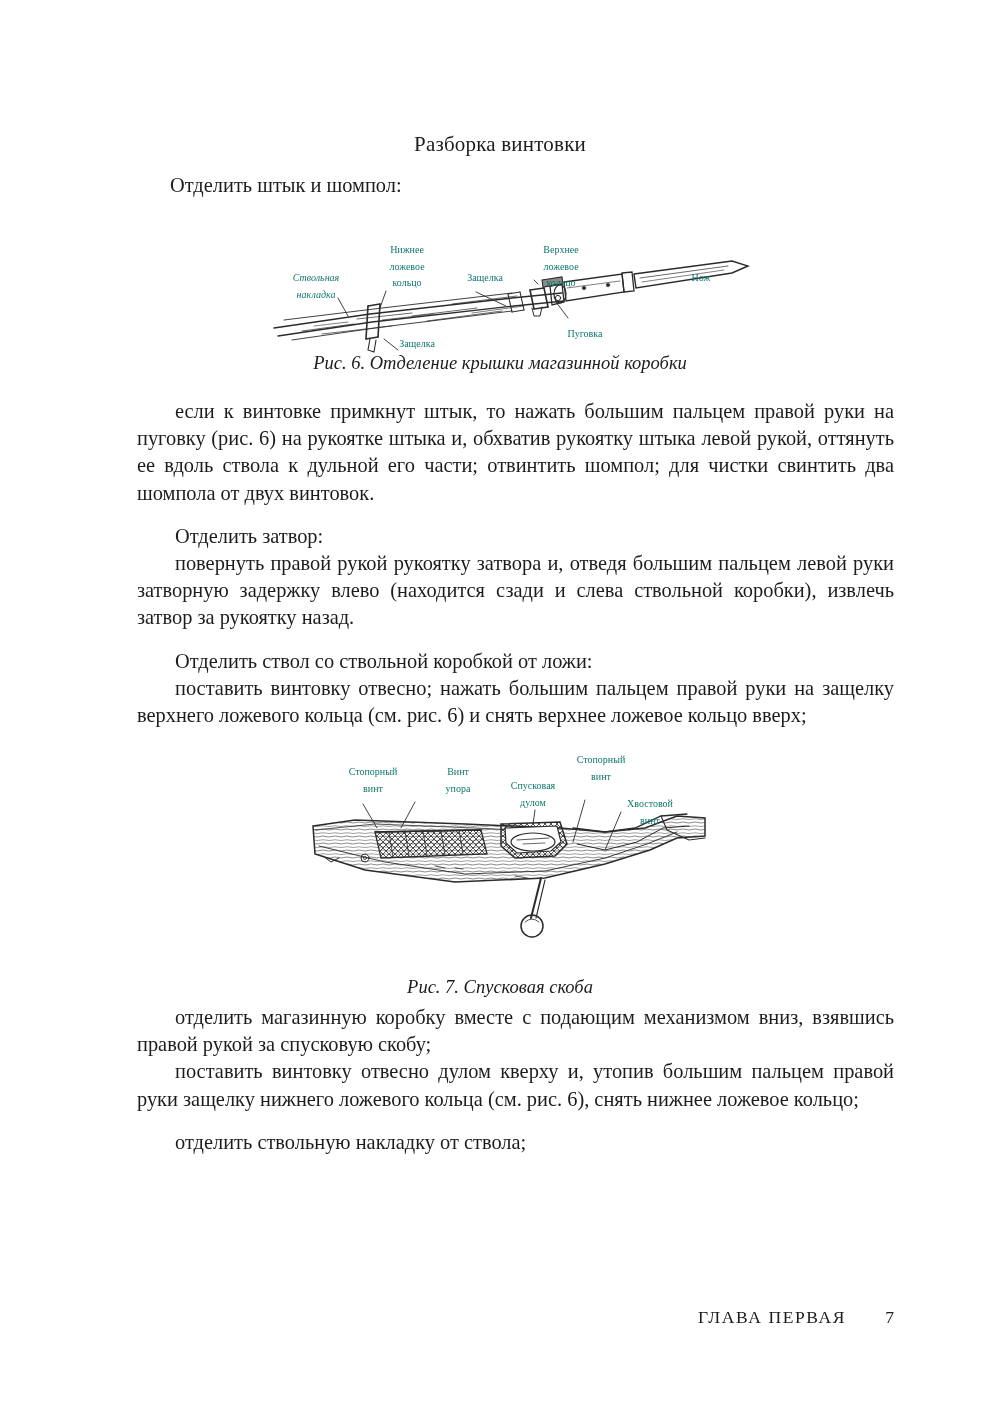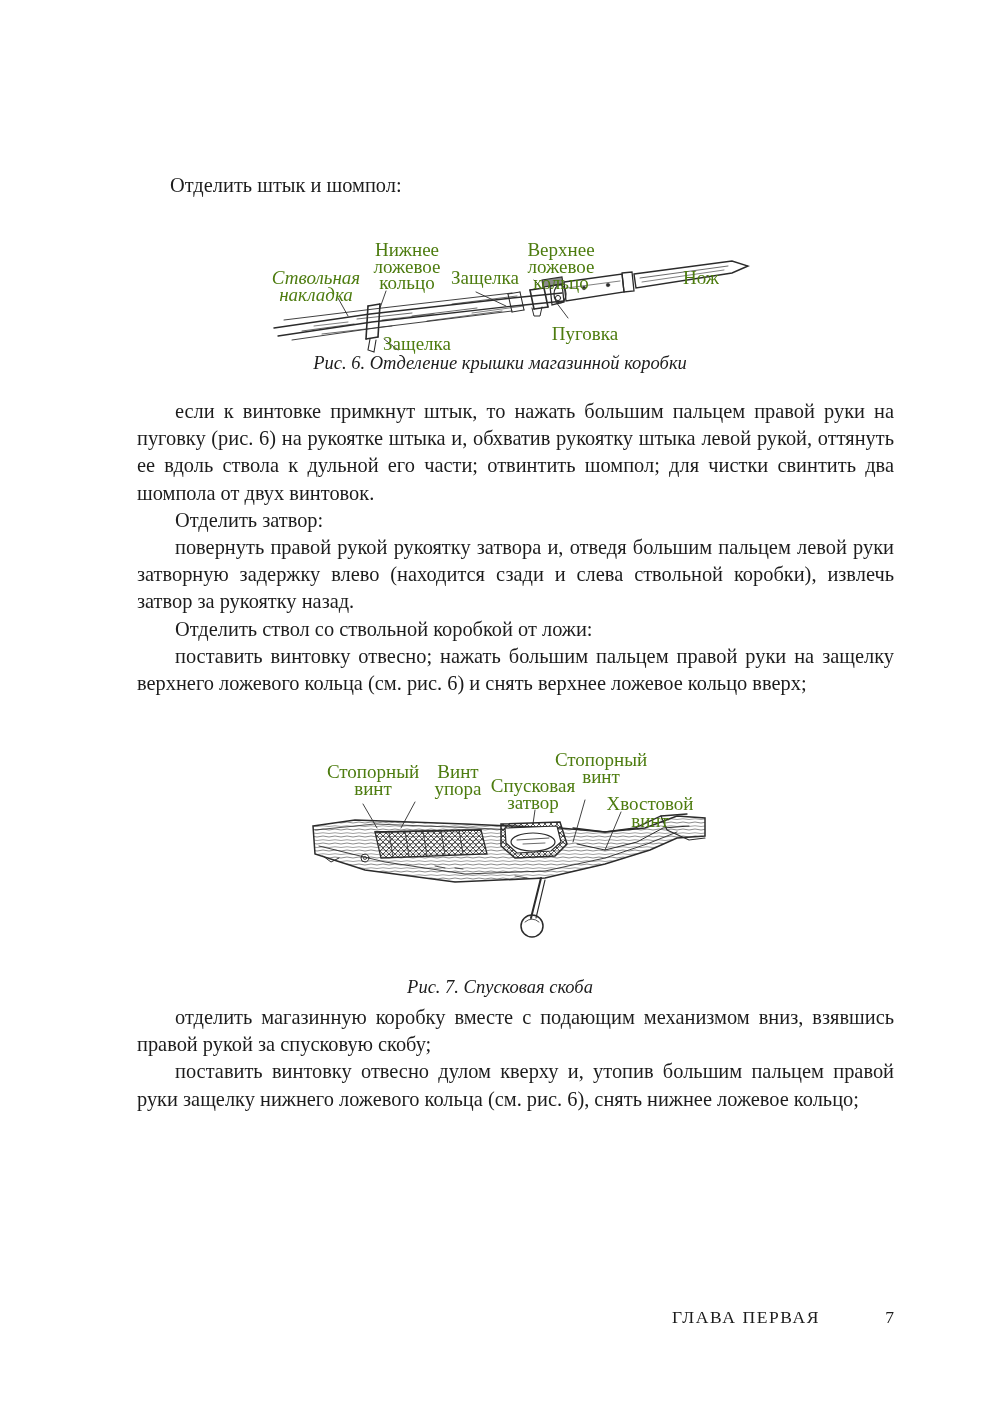--- a/index.html
+++ b/index.html
@@ -48,20 +48,21 @@
     text-justify: inter-word;
     margin: 0;
     color: #1c1c1c;
     hyphens: manual;
   }
   .para.indent {
     text-indent: 38px;
   }
   .para.lastline-left {
     text-align-last: left;
+    margin-top: 16px;
   }
 
   .lead-line {
     position: absolute;
     left: 170px;
     top: 172px;
     font-size: 20.4px;
     line-height: 27.2px;
     color: #1c1c1c;
     white-space: nowrap;
@@ -81,58 +82,58 @@
     color: #1c1c1c;
   }
 
   .fig-labels {
     position: absolute;
     inset: 0;
     pointer-events: none;
   }
   .fig-label {
     position: absolute;
-    font-size: 19px;
+    font-size: 10px;
     line-height: 16.5px;
-    color: #4d7c0f;
+    color: #0f766e;
     font-family: "Liberation Serif", "DejaVu Serif", serif;
     white-space: pre-line;
     text-align: center;
   }
 
   
   .footer {
     position: absolute;
     top: 1307px;
     left: 137px;
     width: 757px;
     display: flex;
     justify-content: flex-end;
     align-items: baseline;
     font-size: 17.5px;
     letter-spacing: 1.6px;
     color: #1c1c1c;
-    gap: 26px;
   }
   .footer-chapter {
     margin-right: 34px;
   }
   .footer-page {
     letter-spacing: 0;
     min-width: 14px;
     text-align: right;
   }
 
   svg { display: block; }
 </style>
 </head>
 <body>
 
 <div class="page">
 
+  <div class="section-heading">Разборка винтовки</div>
 
   <div class="lead-line">Отделить штык и шомпол:</div>
 
   <div class="figure" style="left:262px; top:236px; width:500px; height:118px;">
 
     <svg width="500" height="118" viewBox="0 0 500 118">
       <g stroke="#2b2b2b" fill="none" stroke-linecap="round">
 
         <path d="M12 92 L 108 78 L 250 62 L 300 57" stroke-width="1.5"></path>
         <path d="M16 100 L 110 86 L 252 70 L 302 65" stroke-width="1.3"></path>
@@ -270,33 +271,34 @@
         <path d="M316 54 L 300 92" stroke-width="0.9"></path>
       </g>
     </svg>
 
     <div class="fig-labels">
       <div class="fig-label" style="left:20px; top:6px; width:96px;">Стопорный
 винт</div>
       <div class="fig-label" style="left:122px; top:6px; width:62px;">Винт
 упора</div>
       <div class="fig-label" style="left:182px; top:20px; width:92px;">Спусковая
-затвор</div>
+дулом</div>
       <div class="fig-label" style="left:248px; top:-6px; width:96px;">Стопорный
 винт</div>
       <div class="fig-label" style="left:296px; top:30px; width:98px;margin-top:8px;">Хвостовой
 винт</div>
     </div>
   </div>
 
   <div class="figure-caption" style="top:977px;">Рис. 7. Спусковая скоба</div>
 
   <div class="text-col" style="top:1004px;">
     <p class="para indent">отделить магазинную коробку вместе с подающим механизмом вниз, взявшись правой рукой за спусковую скобу;</p>
     <p class="para indent">поставить винтовку отвесно дулом кверху и, утопив большим пальцем правой руки защелку нижнего ложевого кольца (см. рис. 6), снять нижнее ложевое кольцо;</p>
+    <p class="para indent lastline-left">отделить ствольную накладку от ствола;</p>
   </div>
 
   <div class="footer">
     <span class="footer-chapter">ГЛАВА ПЕРВАЯ</span>
     <span class="footer-page">7</span>
   </div>
 
 </div>
 
 </body></html>

